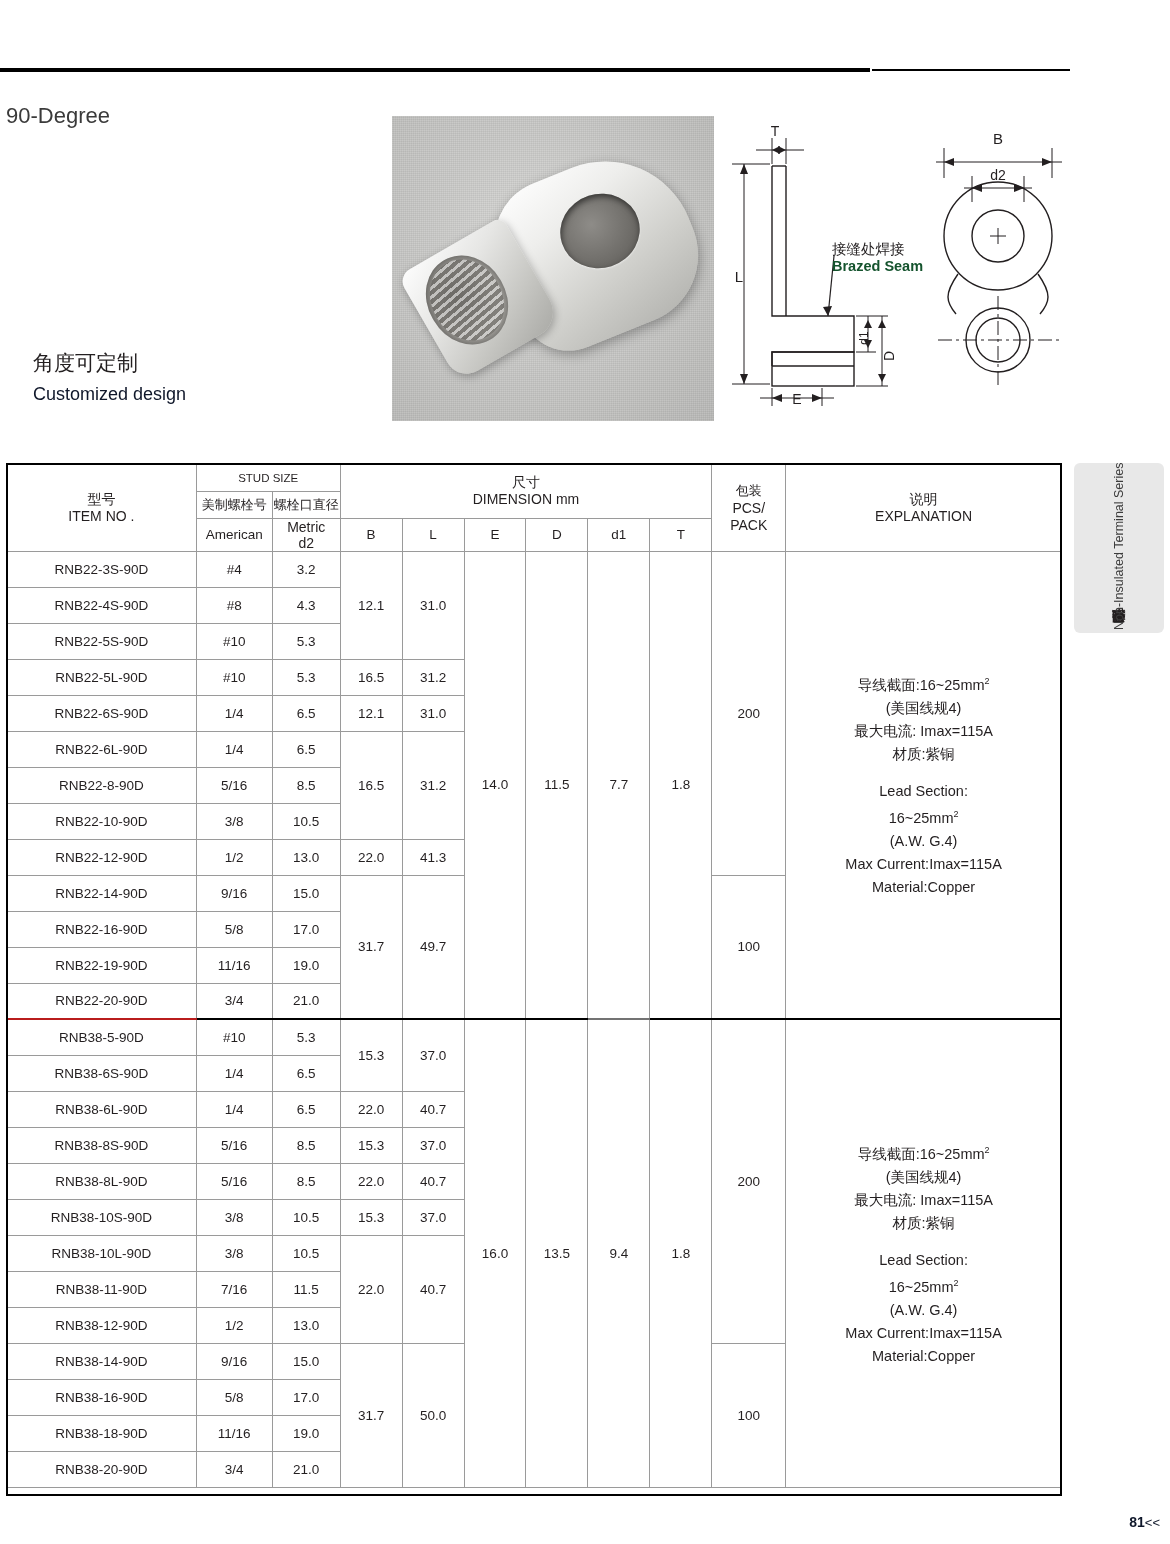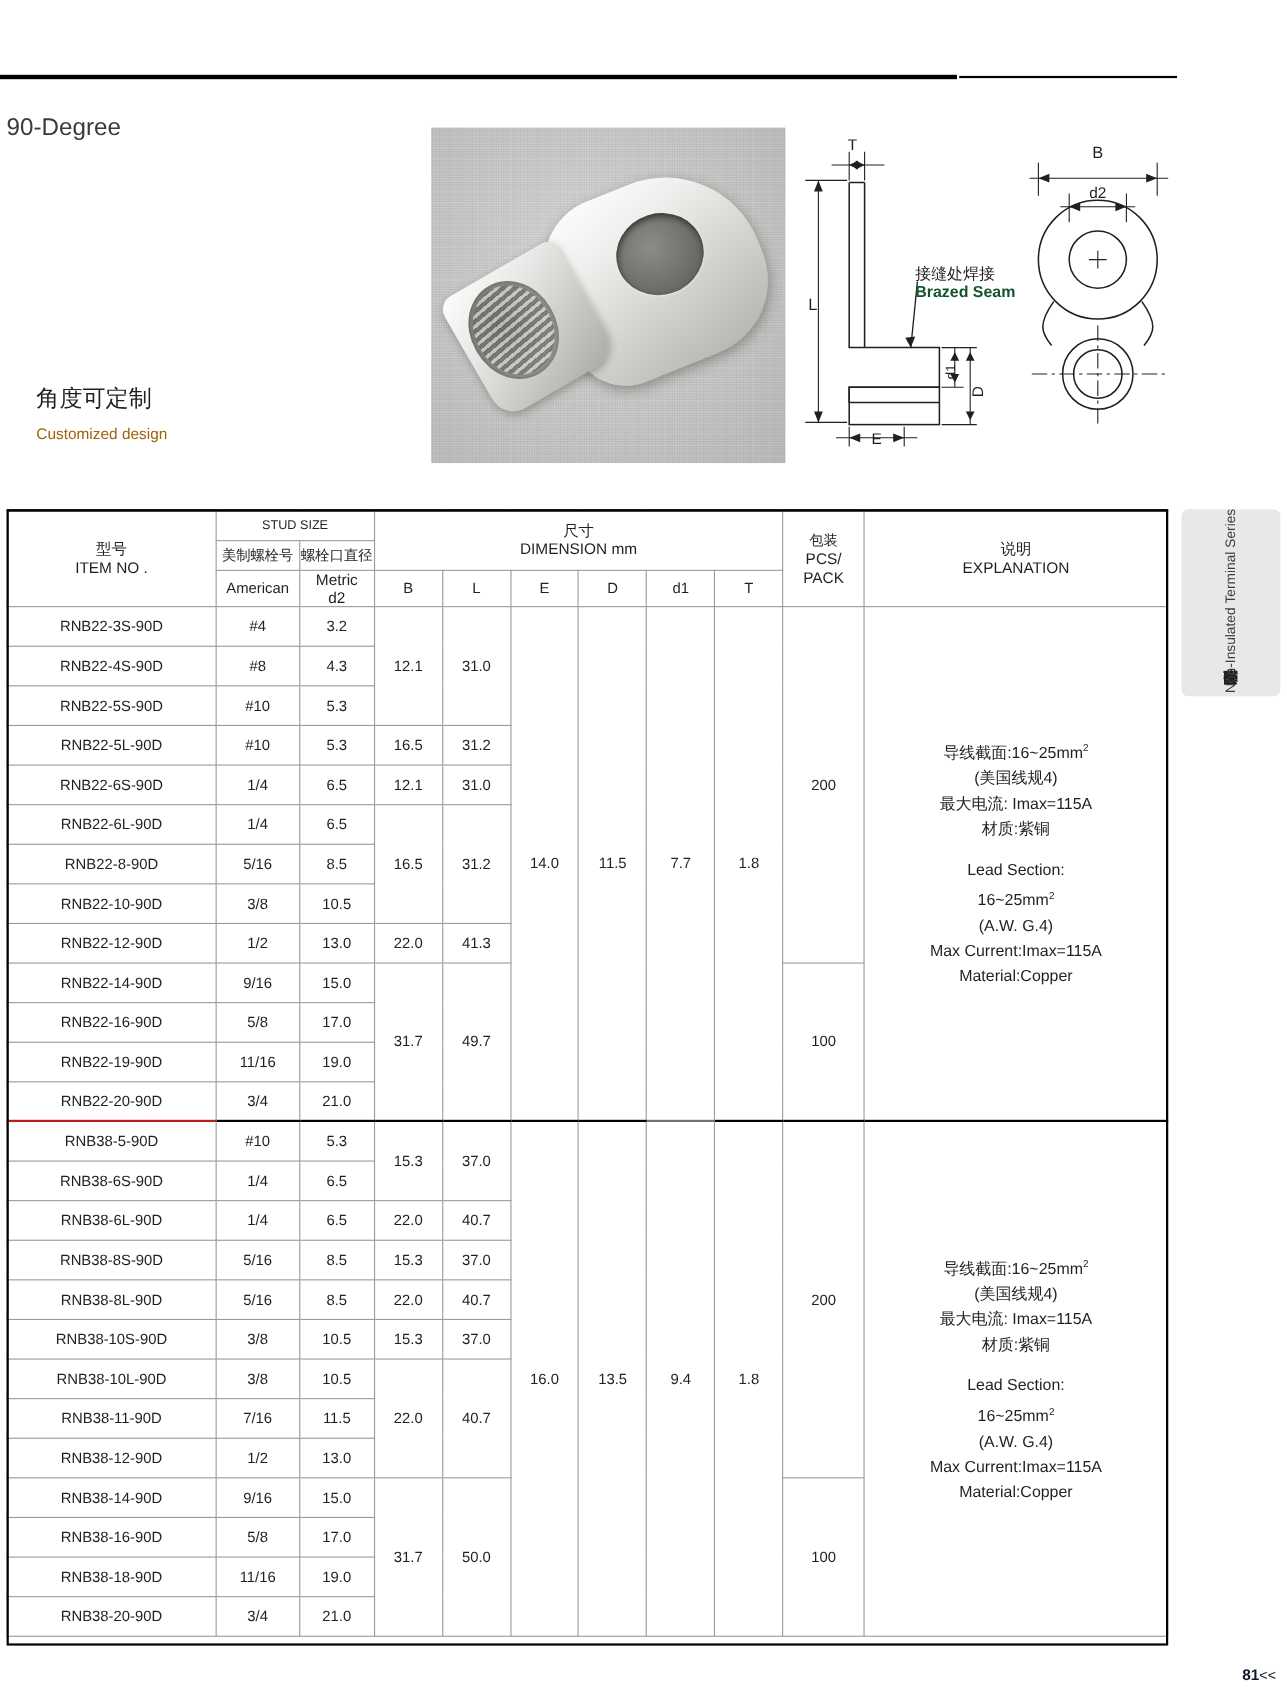--- a/index.html
+++ b/index.html
@@ -40,21 +40,21 @@
   }
   .h-en1, .h-en2 {
     font-size: 22px; color: #3a3a3a; line-height: 32px;
     font-weight: 400;
   }
   .custom-block {
     position: absolute;
     top: 348px; left: 6px; width: 360px; margin-left: 27px;
   }
   .c-cn { font-size: 21px; color: #231f20; line-height: 30px; }
-  .c-en { font-size: 14px; color: #a16207; line-height: 32px; }
+  .c-en { font-size: 18px; color: #0f172a; line-height: 32px; }
 
   
   .photo {
     position: absolute;
     left: 392px; top: 116px;
     width: 322px; height: 305px;
     background:
       radial-gradient(ellipse at 45% 42%, #d8d8d6 0%, #c9c9c7 45%, #b9b9b7 100%);
     overflow: hidden;
   }

